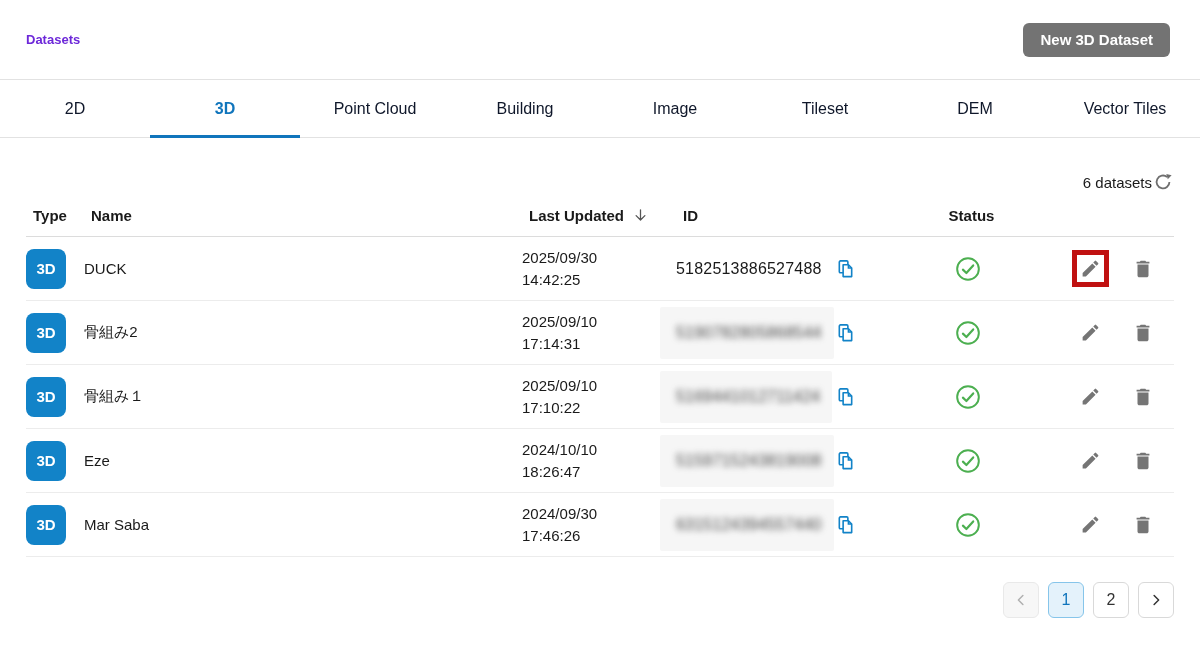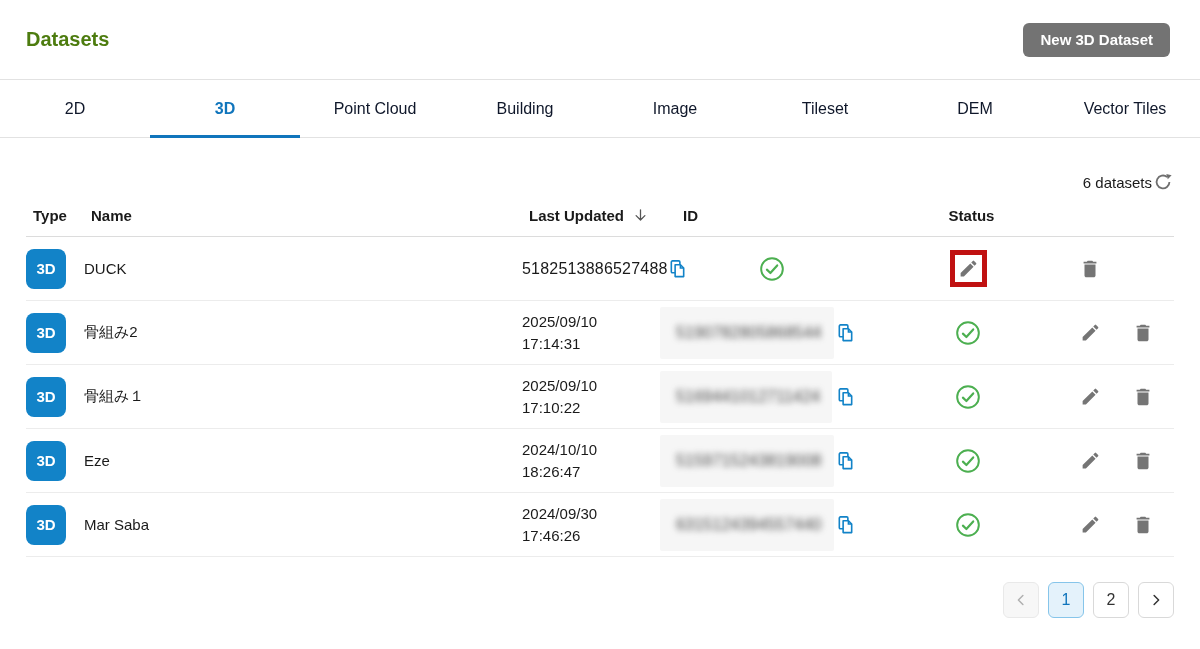--- a/index.html
+++ b/index.html
@@ -2,21 +2,21 @@
 <html><head>
 <meta charset="utf-8">
 <style>
   * { margin:0; padding:0; box-sizing:border-box; }
   html,body { width:1200px; height:649px; background:#fff; overflow:hidden;
     font-family:"Liberation Sans","DejaVu Sans",sans-serif; color:#1a1a1a; }
 
   
   .app-header { height:80px; display:flex; align-items:center; justify-content:space-between;
     padding:0 30px 0 26px; border-bottom:1px solid #e2e2e2; }
-  .app-title { font-size:20px; font-weight:bold; color:#4d7c0f; }
+  .app-title { font-size:13px; font-weight:bold; color:#6d28d9; }
   .btn-primary { background:#737373; color:#fff; font-size:15px; font-weight:bold;
     border:none; border-radius:6px; height:34px; padding:0 17px; cursor:pointer;
     font-family:inherit; }
 
   
   .tabbar { height:58px; display:flex; border-bottom:1px solid #e2e2e2; }
   .tab { width:150px; display:flex; align-items:center; justify-content:center;
     font-size:16px; color:#0f172a; position:relative; cursor:pointer; }
   .tab.active { color:#1075BC; font-weight:bold; }
   .tab.active::after { content:""; position:absolute; left:0; right:0; bottom:-1px;
@@ -134,20 +134,24 @@
     <div class="th center">Status</div>
     <div class="th"></div>
     <div class="th"></div>
   </div>
 
   <div class="tgrid trow">
     <div class="cell">
         <span class="badge">3D</span>
       </div>
     <div class="cell">DUCK</div>
+    <div class="cell date-cell">
+      <span>2025/09/30</span>
+        <span>14:42:25</span>
+    </div>
     <div class="cell id-cell">
       <span class="id-text">5182513886527488</span>
       <button class="icon-btn">
         <svg width="19" height="20" viewBox="0 0 20 20">
             <use href="#i-copy"></use>
           </svg>
       </button>
     </div>
     <div class="cell center">
       <svg width="26" height="26" viewBox="0 0 24 24">

